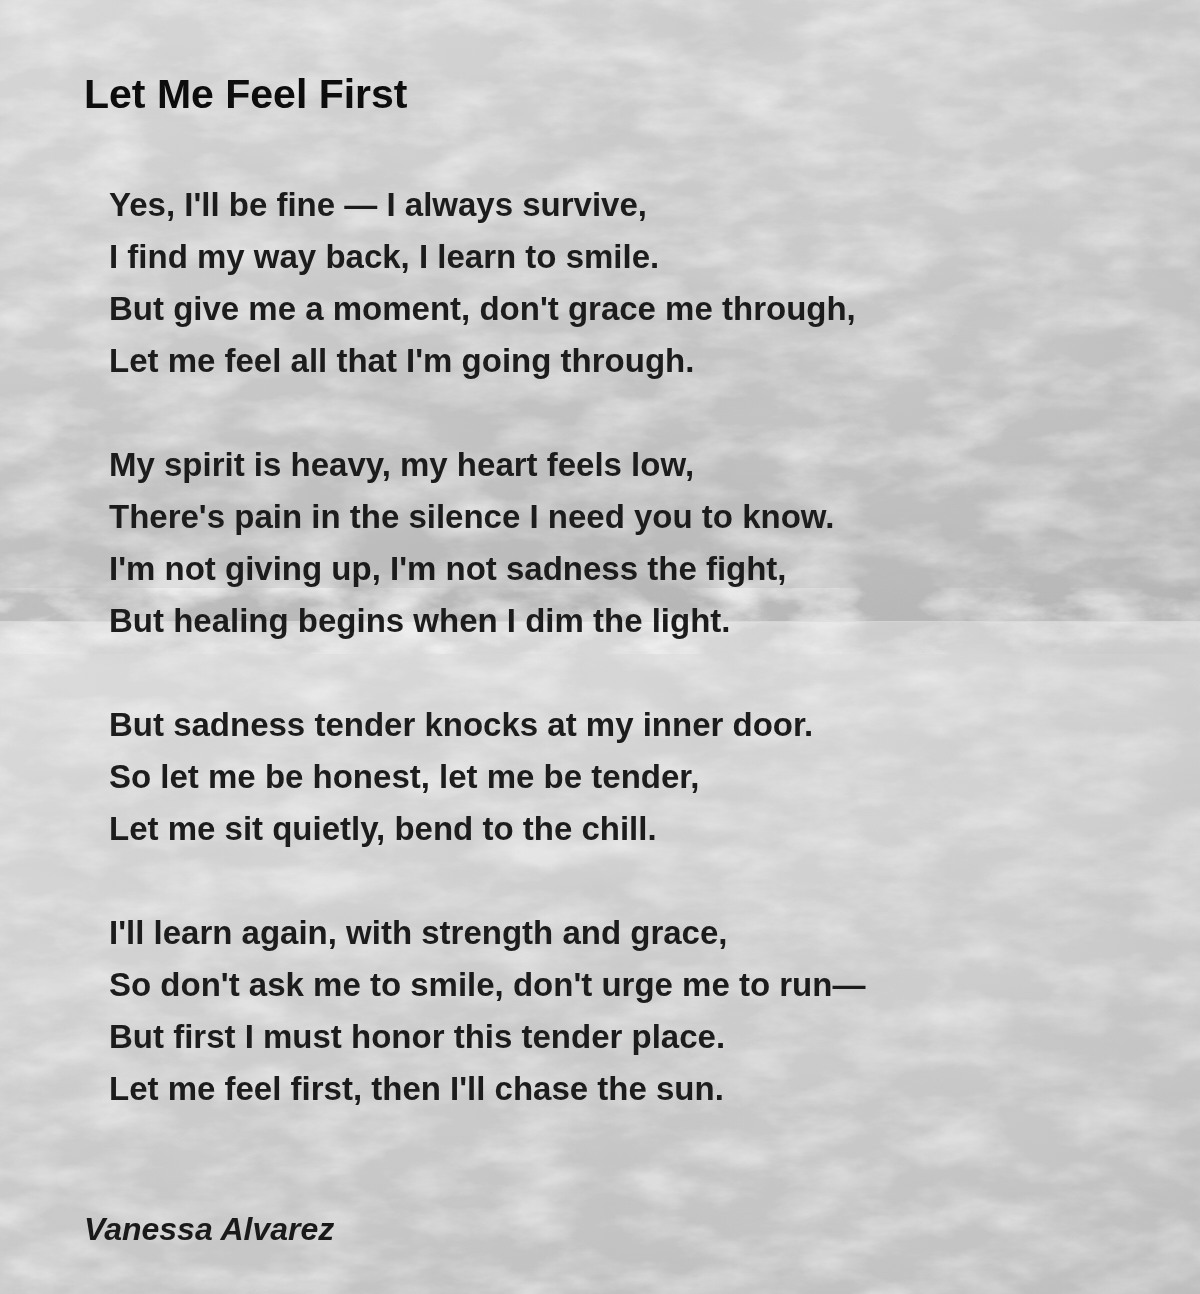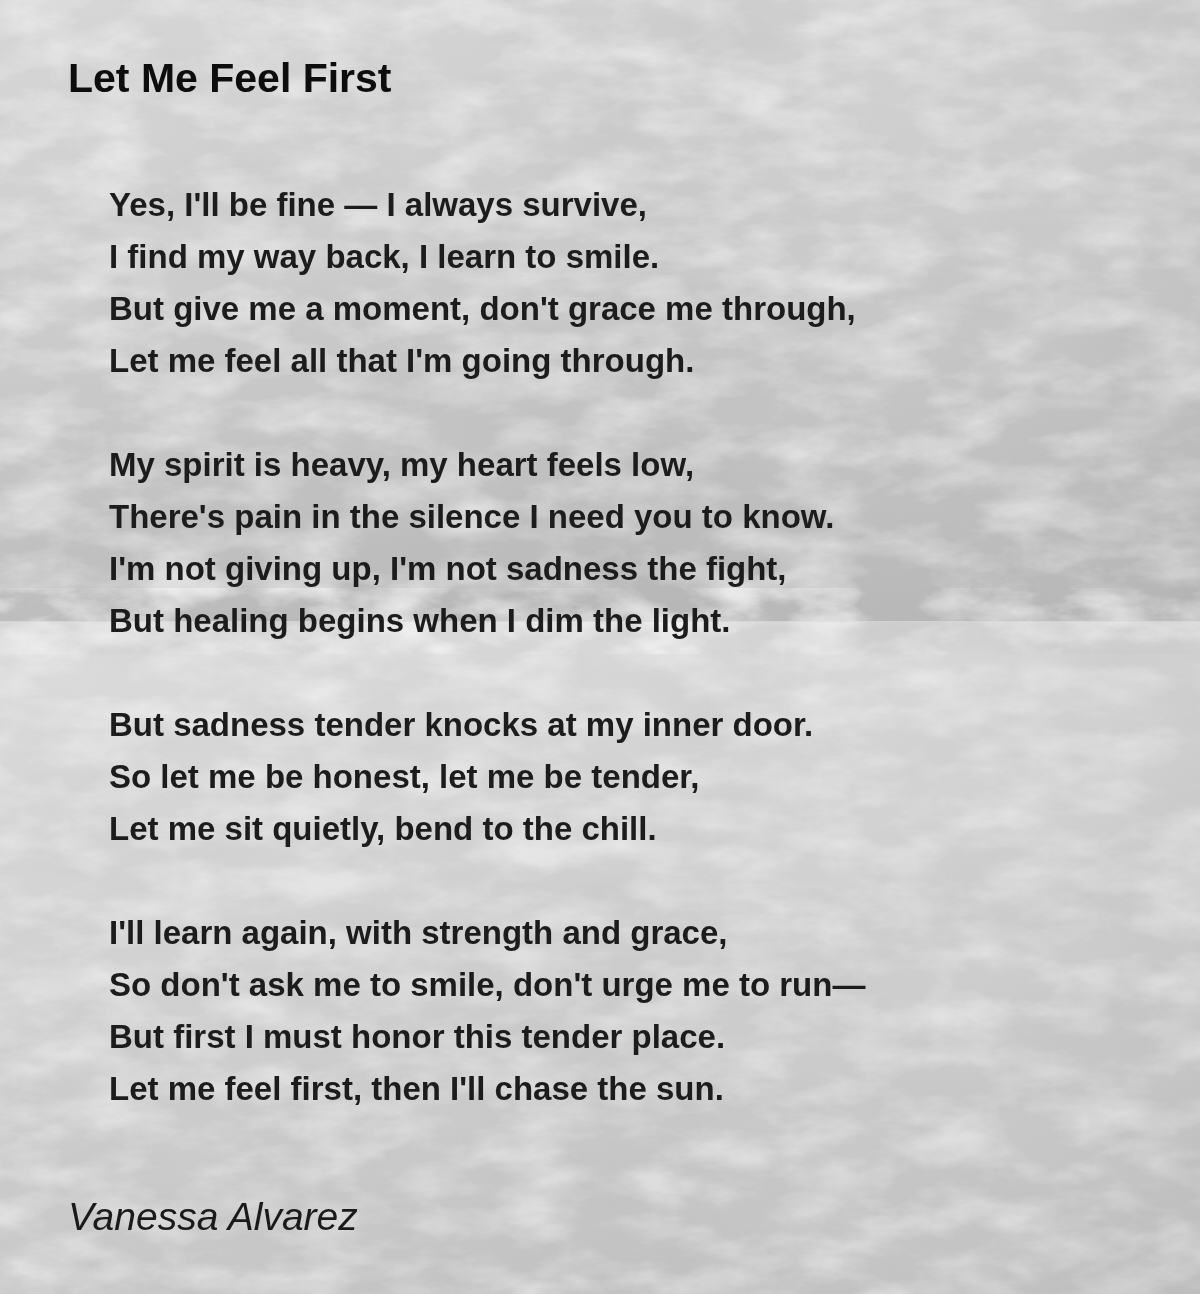--- a/index.html
+++ b/index.html
@@ -25,21 +25,21 @@
     position: absolute;
     top: 0;
     left: 68px;
     right: 40px;
     z-index: 1;
   }
   .poem-title {
     position: absolute;
     top: 58px;
     left: 0;
-    margin: 0;
+    margin: 16px;
     font-size: 41px;
     line-height: 1;
     font-weight: bold;
     color: #0d0d0d;
     letter-spacing: 0px;
     white-space: nowrap;
   }
   .poem-body {
     position: absolute;
     top: 179px;
@@ -56,25 +56,25 @@
     line-height: 52px;
     font-weight: bold;
     color: #1c1c1c;
     white-space: nowrap;
   }
   .poem-author {
     position: absolute;
     top: 1196px;
     left: 68px;
     z-index: 1;
-    margin: 0;
-    font-size: 39px;
+    margin: 16px;
+    font-size: 32px;
     line-height: 1.1;
     font-style: italic;
-    font-weight: normal;
+    font-weight: bold;
     color: #1a1a1a;
     white-space: nowrap;
   }
 </style>
 </head>
 <body>
 
 <svg class="bg" width="1200" height="1294" viewBox="0 0 1200 1294" aria-hidden="true">
   <defs>
     <linearGradient id="gtop" x1="0" y1="0" x2="0" y2="1">

